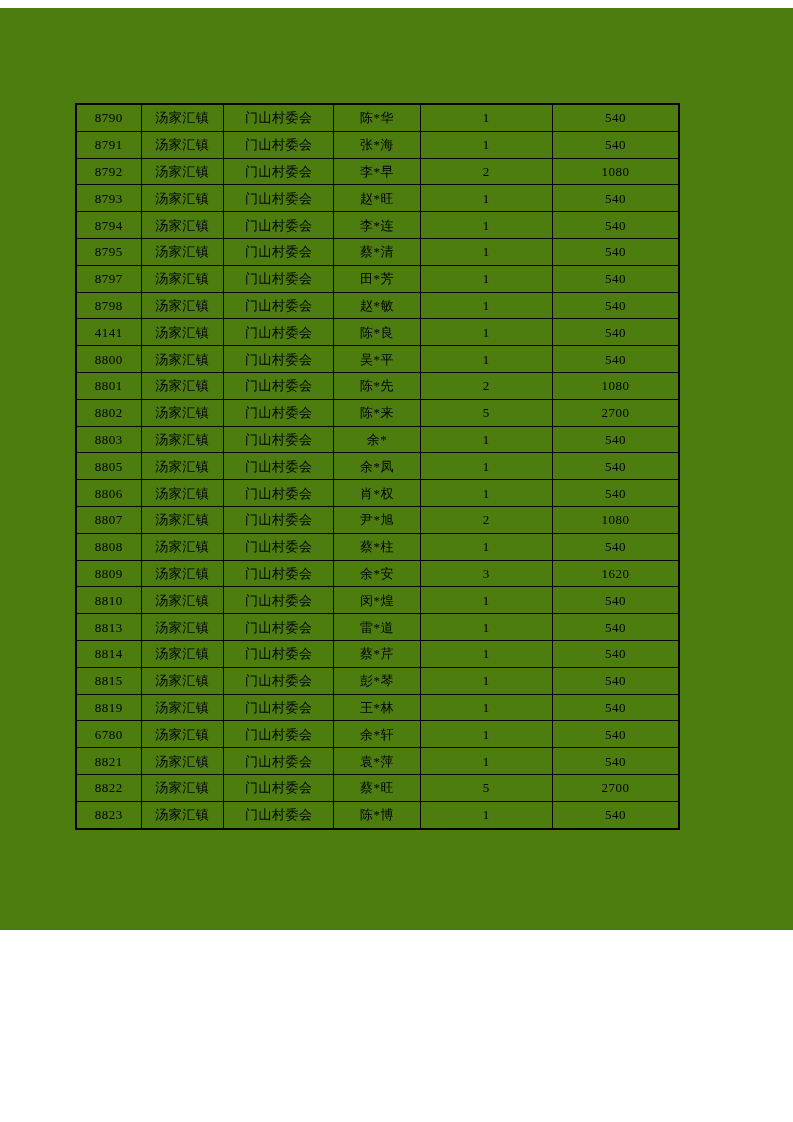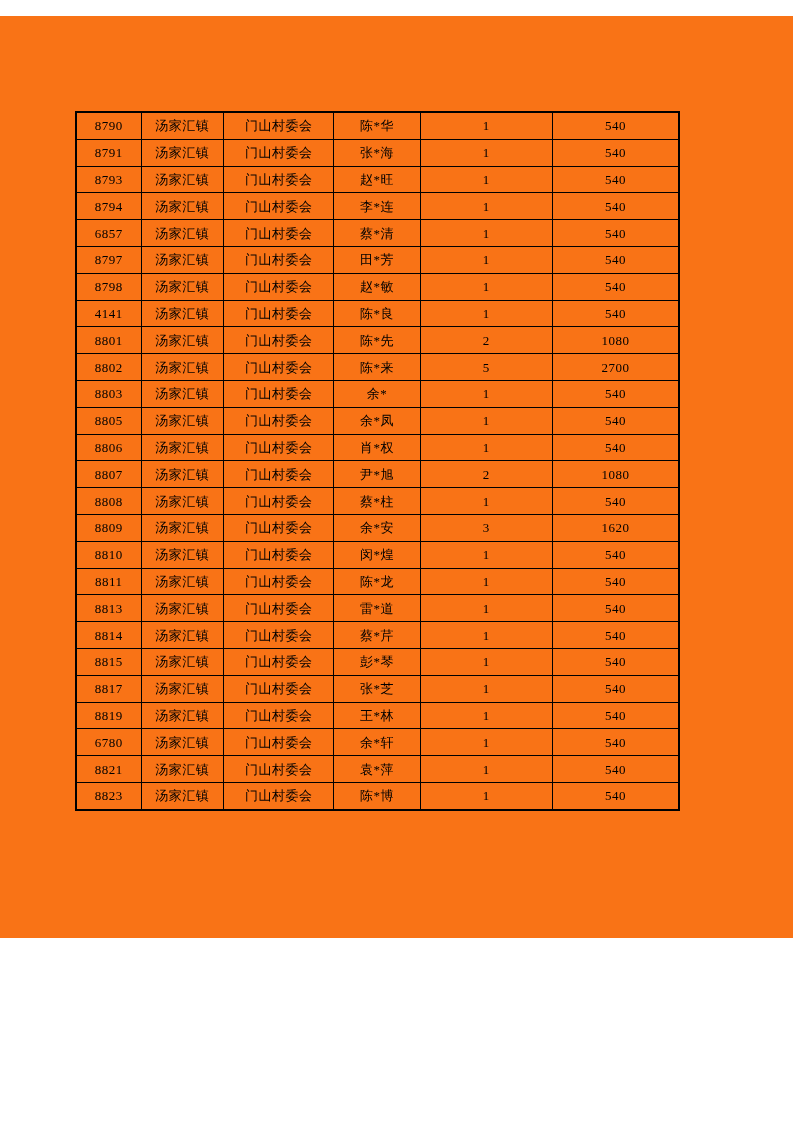--- a/index.html
+++ b/index.html
@@ -10,24 +10,24 @@
     width: 793px;
     height: 1122px;
     background: #ffffff;
     position: relative;
     overflow: hidden;
     font-family: "Liberation Serif", "DejaVu Serif", serif;
     color: #000000;
   }
   .doc-page {
     position: absolute;
-    left: 0; top: 16px;
+    left: 0; top: 8px;
     width: 793px;
     height: 922px;
-    background: #f97316;
+    background: #4d7c0f;
   }
   table.data-table {
     position: absolute;
     left: 75px;
     top: 95px;
     width: 605px;
     border-collapse: collapse;
     table-layout: fixed;
     border: 2px solid #000000;
   }
@@ -75,37 +75,45 @@
         </tr>
         <tr>
           <td>8791</td>
           <td>汤家汇镇</td>
           <td>门山村委会</td>
           <td>张*海</td>
           <td>1</td>
           <td>540</td>
         </tr>
         <tr>
+          <td>8792</td>
+          <td>汤家汇镇</td>
+          <td>门山村委会</td>
+          <td>李*早</td>
+          <td>2</td>
+          <td>1080</td>
+        </tr>
+        <tr>
           <td>8793</td>
           <td>汤家汇镇</td>
           <td>门山村委会</td>
           <td>赵*旺</td>
           <td>1</td>
           <td>540</td>
         </tr>
         <tr>
           <td>8794</td>
           <td>汤家汇镇</td>
           <td>门山村委会</td>
           <td>李*连</td>
           <td>1</td>
           <td>540</td>
         </tr>
         <tr>
-          <td>6857</td>
+          <td>8795</td>
           <td>汤家汇镇</td>
           <td>门山村委会</td>
           <td>蔡*清</td>
           <td>1</td>
           <td>540</td>
         </tr>
         <tr>
           <td>8797</td>
           <td>汤家汇镇</td>
           <td>门山村委会</td>
@@ -119,20 +127,28 @@
           <td>门山村委会</td>
           <td>赵*敏</td>
           <td>1</td>
           <td>540</td>
         </tr>
         <tr>
           <td>4141</td>
           <td>汤家汇镇</td>
           <td>门山村委会</td>
           <td>陈*良</td>
+          <td>1</td>
+          <td>540</td>
+        </tr>
+        <tr>
+          <td>8800</td>
+          <td>汤家汇镇</td>
+          <td>门山村委会</td>
+          <td>吴*平</td>
           <td>1</td>
           <td>540</td>
         </tr>
         <tr>
           <td>8801</td>
           <td>汤家汇镇</td>
           <td>门山村委会</td>
           <td>陈*先</td>
           <td>2</td>
           <td>1080</td>
@@ -195,28 +211,20 @@
         </tr>
         <tr>
           <td>8810</td>
           <td>汤家汇镇</td>
           <td>门山村委会</td>
           <td>闵*煌</td>
           <td>1</td>
           <td>540</td>
         </tr>
         <tr>
-          <td>8811</td>
-          <td>汤家汇镇</td>
-          <td>门山村委会</td>
-          <td>陈*龙</td>
-          <td>1</td>
-          <td>540</td>
-        </tr>
-        <tr>
           <td>8813</td>
           <td>汤家汇镇</td>
           <td>门山村委会</td>
           <td>雷*道</td>
           <td>1</td>
           <td>540</td>
         </tr>
         <tr>
           <td>8814</td>
           <td>汤家汇镇</td>
@@ -227,28 +235,20 @@
         </tr>
         <tr>
           <td>8815</td>
           <td>汤家汇镇</td>
           <td>门山村委会</td>
           <td>彭*琴</td>
           <td>1</td>
           <td>540</td>
         </tr>
         <tr>
-          <td>8817</td>
-          <td>汤家汇镇</td>
-          <td>门山村委会</td>
-          <td>张*芝</td>
-          <td>1</td>
-          <td>540</td>
-        </tr>
-        <tr>
           <td>8819</td>
           <td>汤家汇镇</td>
           <td>门山村委会</td>
           <td>王*林</td>
           <td>1</td>
           <td>540</td>
         </tr>
         <tr>
           <td>6780</td>
           <td>汤家汇镇</td>
@@ -257,20 +257,28 @@
           <td>1</td>
           <td>540</td>
         </tr>
         <tr>
           <td>8821</td>
           <td>汤家汇镇</td>
           <td>门山村委会</td>
           <td>袁*萍</td>
           <td>1</td>
           <td>540</td>
+        </tr>
+        <tr>
+          <td>8822</td>
+          <td>汤家汇镇</td>
+          <td>门山村委会</td>
+          <td>蔡*旺</td>
+          <td>5</td>
+          <td>2700</td>
         </tr>
         <tr>
           <td>8823</td>
           <td>汤家汇镇</td>
           <td>门山村委会</td>
           <td>陈*博</td>
           <td>1</td>
           <td>540</td>
         </tr>
       </tbody>

